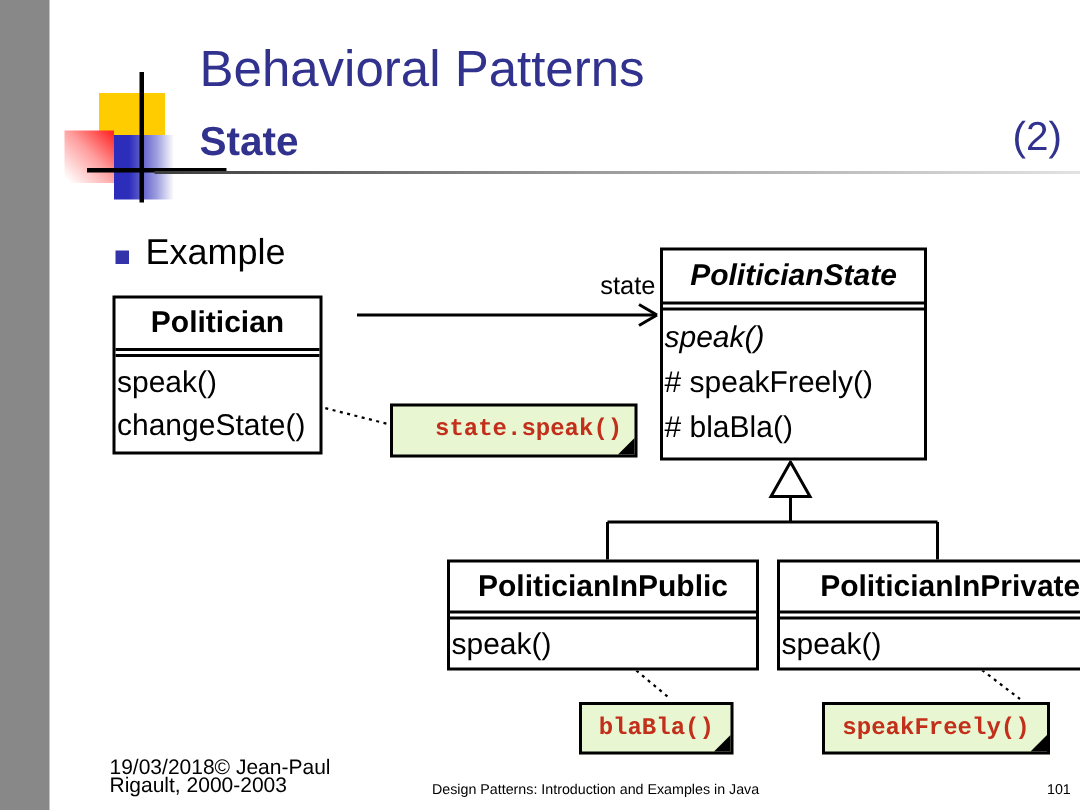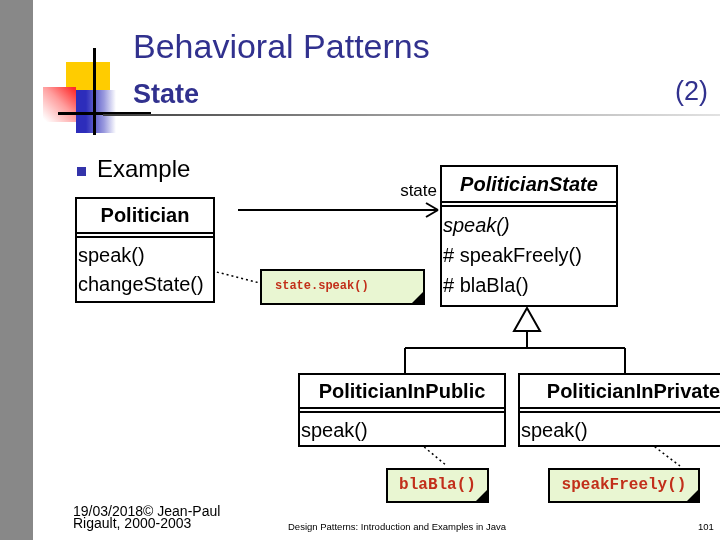--- a/index.html
+++ b/index.html
@@ -45,21 +45,21 @@
   .box-private{left:485px;top:373px;width:231px;height:74px;}
   .box-private .cname{line-height:32px;}
 
   .assoc-label{left:356px;top:181px;width:48px;text-align:right;font-size:17px;color:#000;}
 
   
   .uml-note{border:2px solid #000;background:var(--notebg);box-sizing:border-box;
     font-family:"Liberation Mono",monospace;font-weight:bold;color:var(--notefg);}
   .note-fold{position:absolute;right:0;bottom:0;width:0;height:0;
     border-bottom:11px solid #000;border-left:11px solid transparent;}
-  .note-state{left:227px;top:269px;width:165px;height:36px;font-size:12px;line-height:31px;padding-left:13px;}
+  .note-state{left:227px;top:269px;width:165px;height:36px;font-size:16px;line-height:31px;padding-left:28px;}
   .note-blabla{left:353px;top:468px;width:103px;height:35px;font-size:16px;line-height:30px;text-align:center;}
   .note-freely{left:515px;top:468px;width:152px;height:35px;font-size:16px;line-height:30px;text-align:center;}
 
   
   .connector-svg{left:0;top:0;pointer-events:none;}
 
   
   .footer-left{left:40px;top:506px;width:178px;font-size:14px;line-height:11.5px;color:#000;}
   .footer-center{left:255px;top:521px;font-size:9.5px;color:#000;}
   .footer-page{left:665px;top:521px;font-size:9.5px;color:#000;}

